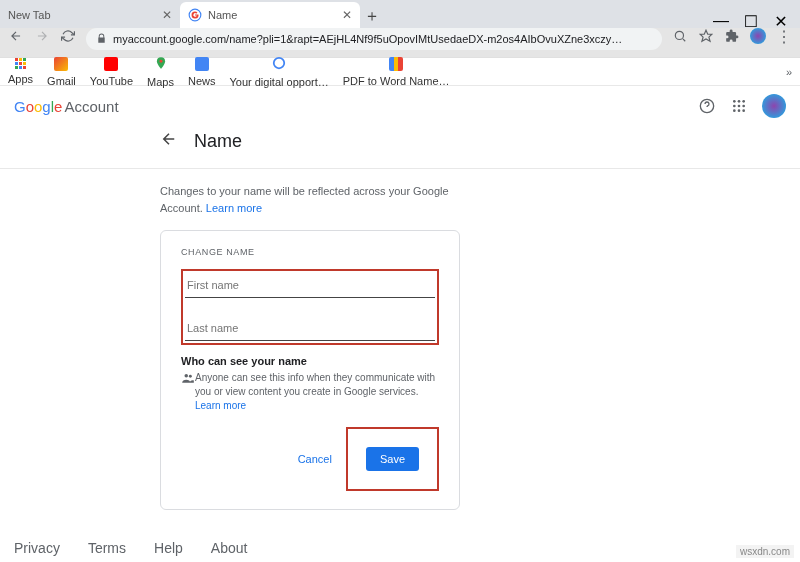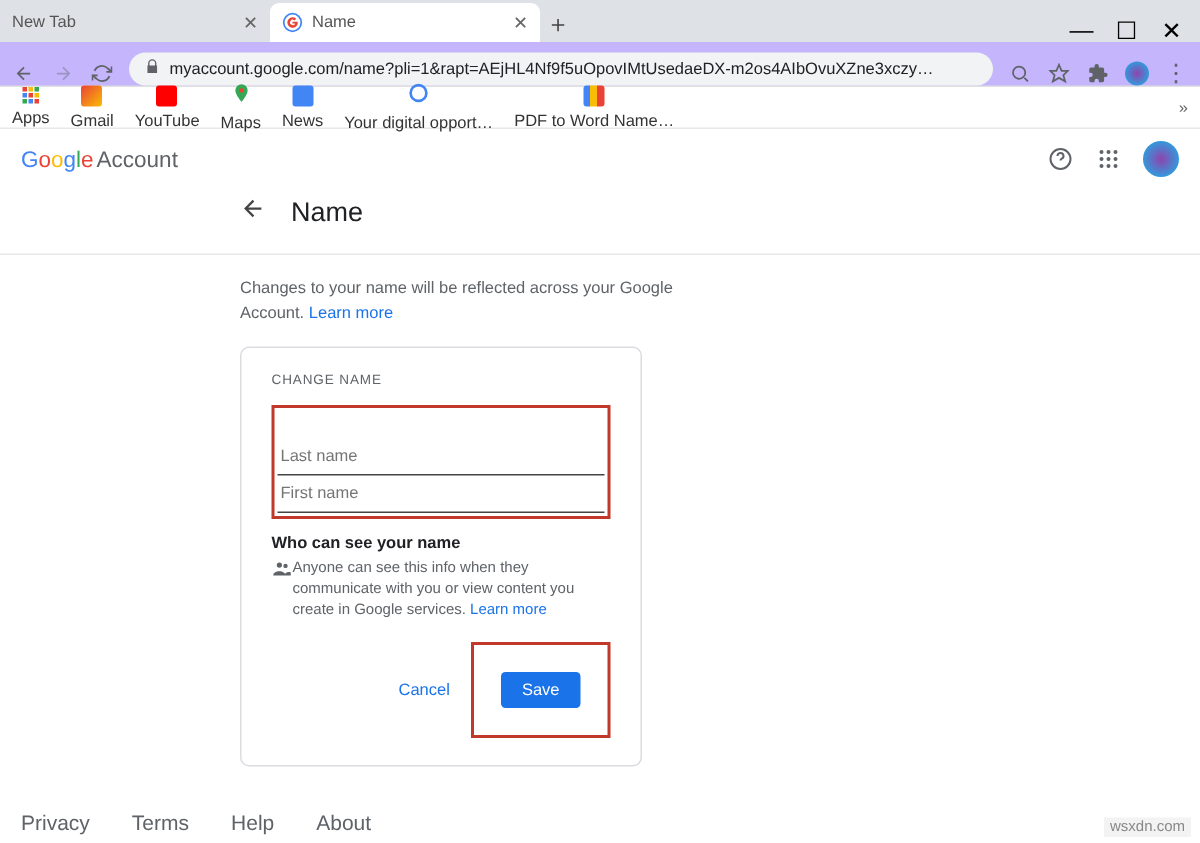--- a/index.html
+++ b/index.html
@@ -7,21 +7,21 @@
 
 .tabs-bar { height: 28px; background: #dee1e6; display: flex; align-items: flex-end; }
 .tab { height: 26px; width: 180px; display: flex; align-items: center; padding: 0 8px; font-size: 11px; color: #555; gap: 6px; position: relative; }
 .tab.active { background: #fff; border-radius: 6px 6px 0 0; }
 .tab-close { margin-left: auto; cursor: pointer; color: #666; font-size: 12px; }
 .tab-add { width: 24px; height: 24px; display: flex; align-items: center; justify-content: center; cursor: pointer; color: #444; }
 .favicon { width: 14px; height: 14px; }
 .win-ctrl { margin-left: auto; display: flex; gap: 16px; padding-right: 12px; align-items: center; }
 .win-ctrl span { width: 14px; height: 14px; display: inline-flex; align-items: center; justify-content: center; cursor: pointer; }
 
-.addr-bar { height: 30px; background: #c4b5fd; display: flex; align-items: flex-end; padding: 0 8px; gap: 10px; border-bottom: 1px solid #e0e0e0; }
+.addr-bar { height: 30px; background: #e5e5e5; display: flex; align-items: flex-start; padding: 0 8px; gap: 10px; border-bottom: 1px solid #e0e0e0; }
 .addr-bar .nav-btn { width: 16px; height: 16px; display: inline-flex; align-items: center; justify-content: center; cursor: pointer; color: #5f6368; }
 .url-box { flex: 1; height: 22px; background: #f1f3f4; border-radius: 11px; display: flex; align-items: center; padding: 0 10px; gap: 6px; font-size: 11px; color: #202124; overflow: hidden; white-space: nowrap; }
 .url-box .lock { color: #5f6368; }
 .addr-icons { display: flex; gap: 10px; align-items: center; }
 .addr-icons span { width: 16px; height: 16px; display: inline-flex; align-items: center; justify-content: center; cursor: pointer; color: #5f6368; }
 .avatar-sm { width: 18px; height: 18px; border-radius: 50%; background: radial-gradient(circle, #8e44ad 0%, #3498db 70%); }
 .kebab { font-size: 16px; color: #5f6368; cursor: pointer; }
 
 .bm-bar { height: 28px; background: #fff; display: flex; align-items: center; padding: 0 8px; gap: 14px; font-size: 11px; color: #333; border-bottom: 1px solid #e8e8e8; }
 .bm { display: flex; align-items: center; gap: 4px; cursor: pointer; flex-direction: column; }
@@ -43,21 +43,21 @@
 .avatar-md { width: 24px; height: 24px; border-radius: 50%; background: radial-gradient(circle, #8e44ad 0%, #3498db 70%); cursor: pointer; }
 
 .title-row { padding: 4px 0 16px 160px; display: flex; align-items: center; gap: 16px; border-bottom: 1px solid #e8e8e8; }
 .back-arrow { cursor: pointer; color: #444; }
 .title-row h1 { font-size: 18px; font-weight: 400; color: #202124; }
 
 .content { padding: 14px 0 0 160px; }
 .desc { font-size: 11px; color: #5f6368; max-width: 300px; line-height: 1.5; }
 .desc a, .visibility-text a { color: #1a73e8; text-decoration: none; cursor: pointer; }
 
-.card { width: 268px; border: 1px solid #dadce0; border-radius: 6px; margin-top: 14px; padding: 16px 20px 18px; }
+.card { width: 300px; border: 1px solid #dadce0; border-radius: 6px; margin-top: 14px; padding: 16px 20px 18px; }
 .card-label { font-size: 9px; letter-spacing: 0.6px; color: #5f6368; text-transform: uppercase; margin-bottom: 12px; }
 .highlight-box { border: 2px solid #c0392b; padding: 2px; margin-bottom: 10px; }
 .field { border: none; border-bottom: 1px solid #444; font-size: 11px; padding: 6px 2px; color: #5f6368; background: transparent; width: 100%; outline: none; }
 .field-wrap { display: block; }
 
 .vis-title { font-size: 11px; font-weight: 600; color: #202124; margin-top: 8px; }
 .vis-row { display: flex; gap: 0; margin-top: 4px; font-size: 10px; color: #5f6368; line-height: 1.4; }
 .vis-icon { width: 14px; flex: none; color: #5f6368; }
 
 .actions { display: flex; justify-content: flex-end; align-items: center; gap: 14px; margin-top: 14px; }
@@ -222,22 +222,22 @@
 
 <div class="content">
   <p class="desc">
     <span>Changes to your name will be reflected across your Google Account. </span><a>Learn more</a>
   </p>
 
   <div class="card">
     <div class="card-label">CHANGE NAME</div>
 
     <div class="highlight-box">
+      <span class="field-wrap"><input class="field" placeholder="First name" style=""></span>
       <span class="field-wrap" style="margin-top:18px;display:block"><input class="field" placeholder="Last name" style=""></span>
-      <span class="field-wrap"><input class="field" placeholder="First name" style=""></span>
     </div>
 
     <div class="vis-title">Who can see your name</div>
     <div class="vis-row visibility-text">
       <span class="vis-icon"><svg width="14" height="14" viewBox="0 0 24 24" fill="currentColor">
             <circle cx="9" cy="8" r="3"></circle>
             <circle cx="16" cy="9" r="2.5"></circle>
             <path d="M2 20c0-3 3-5 7-5s7 2 7 5H2zM15 20c0-2 2-4 5-4 1 0 2 .3 2 .3V20h-7z"></path>
           </svg></span>
       <div>

